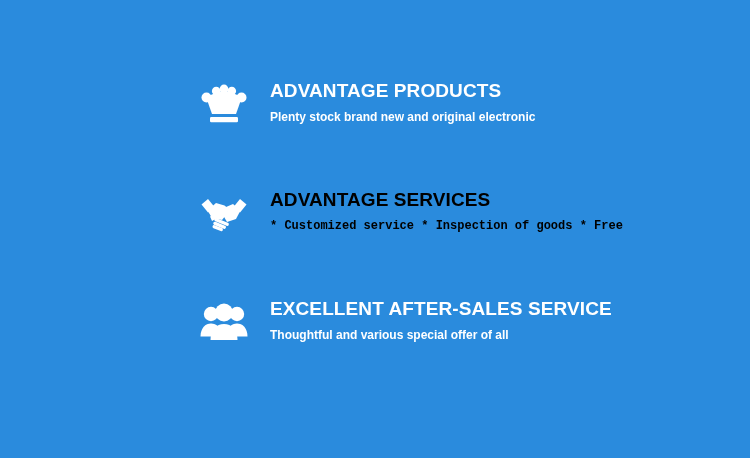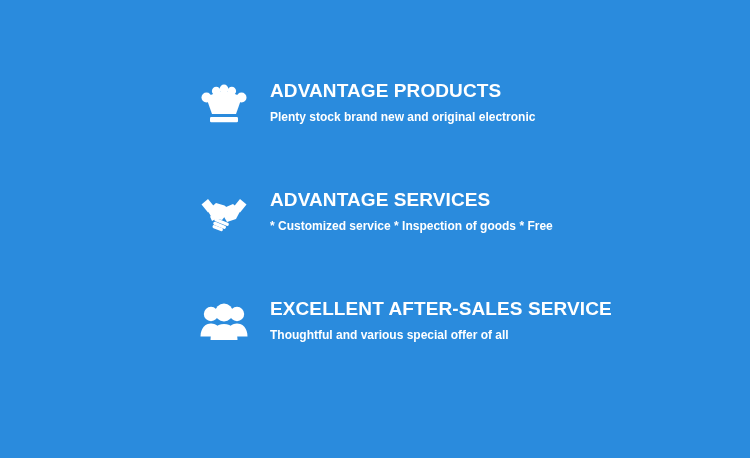--- a/index.html
+++ b/index.html
@@ -119,22 +119,22 @@
 
             <rect x="15.0" y="28.5" width="15.5" height="3.4" rx="1.7" transform="rotate(22 15 28.5)"></rect>
             <rect x="14.0" y="32.2" width="13.5" height="3.3" rx="1.65" transform="rotate(22 14 32.2)"></rect>
             <rect x="13.2" y="35.6" width="11.0" height="3.2" rx="1.6" transform="rotate(22 13.2 35.6)"></rect>
 
             <path d="M10.0 27.5 L15.5 25.0 L17.5 29.0 L12.0 32.0 Z"></path>
           </g>
         </svg>
       </span>
       <span class="feature-text">
-        <span class="feature-title" style="color: #ffffff;">ADVANTAGE SERVICES</span>
-        <span class="feature-sub" style="color: #ffffff;">* Customized service * Inspection of goods * Free</span>
+        <span class="feature-title" style="color: #000000;">ADVANTAGE SERVICES</span>
+        <span class="feature-sub" style="color: #000000; font-family: Liberation Mono, monospace;">* Customized service * Inspection of goods * Free</span>
       </span>
     </div>
 
     <div class="feature-row">
       <span class="feature-icon">
         <svg viewBox="0 0 48 48" xmlns="http://www.w3.org/2000/svg" aria-hidden="true">
           <g fill="#ffffff">
 
             <circle cx="11.0" cy="16.0" r="7.2"></circle>
             <path d="M0.5 38.5 C0.5 30.0 5.5 25.5 11.0 25.5 C16.5 25.5 21.5 30.0 21.5 38.5 Z"></path>

